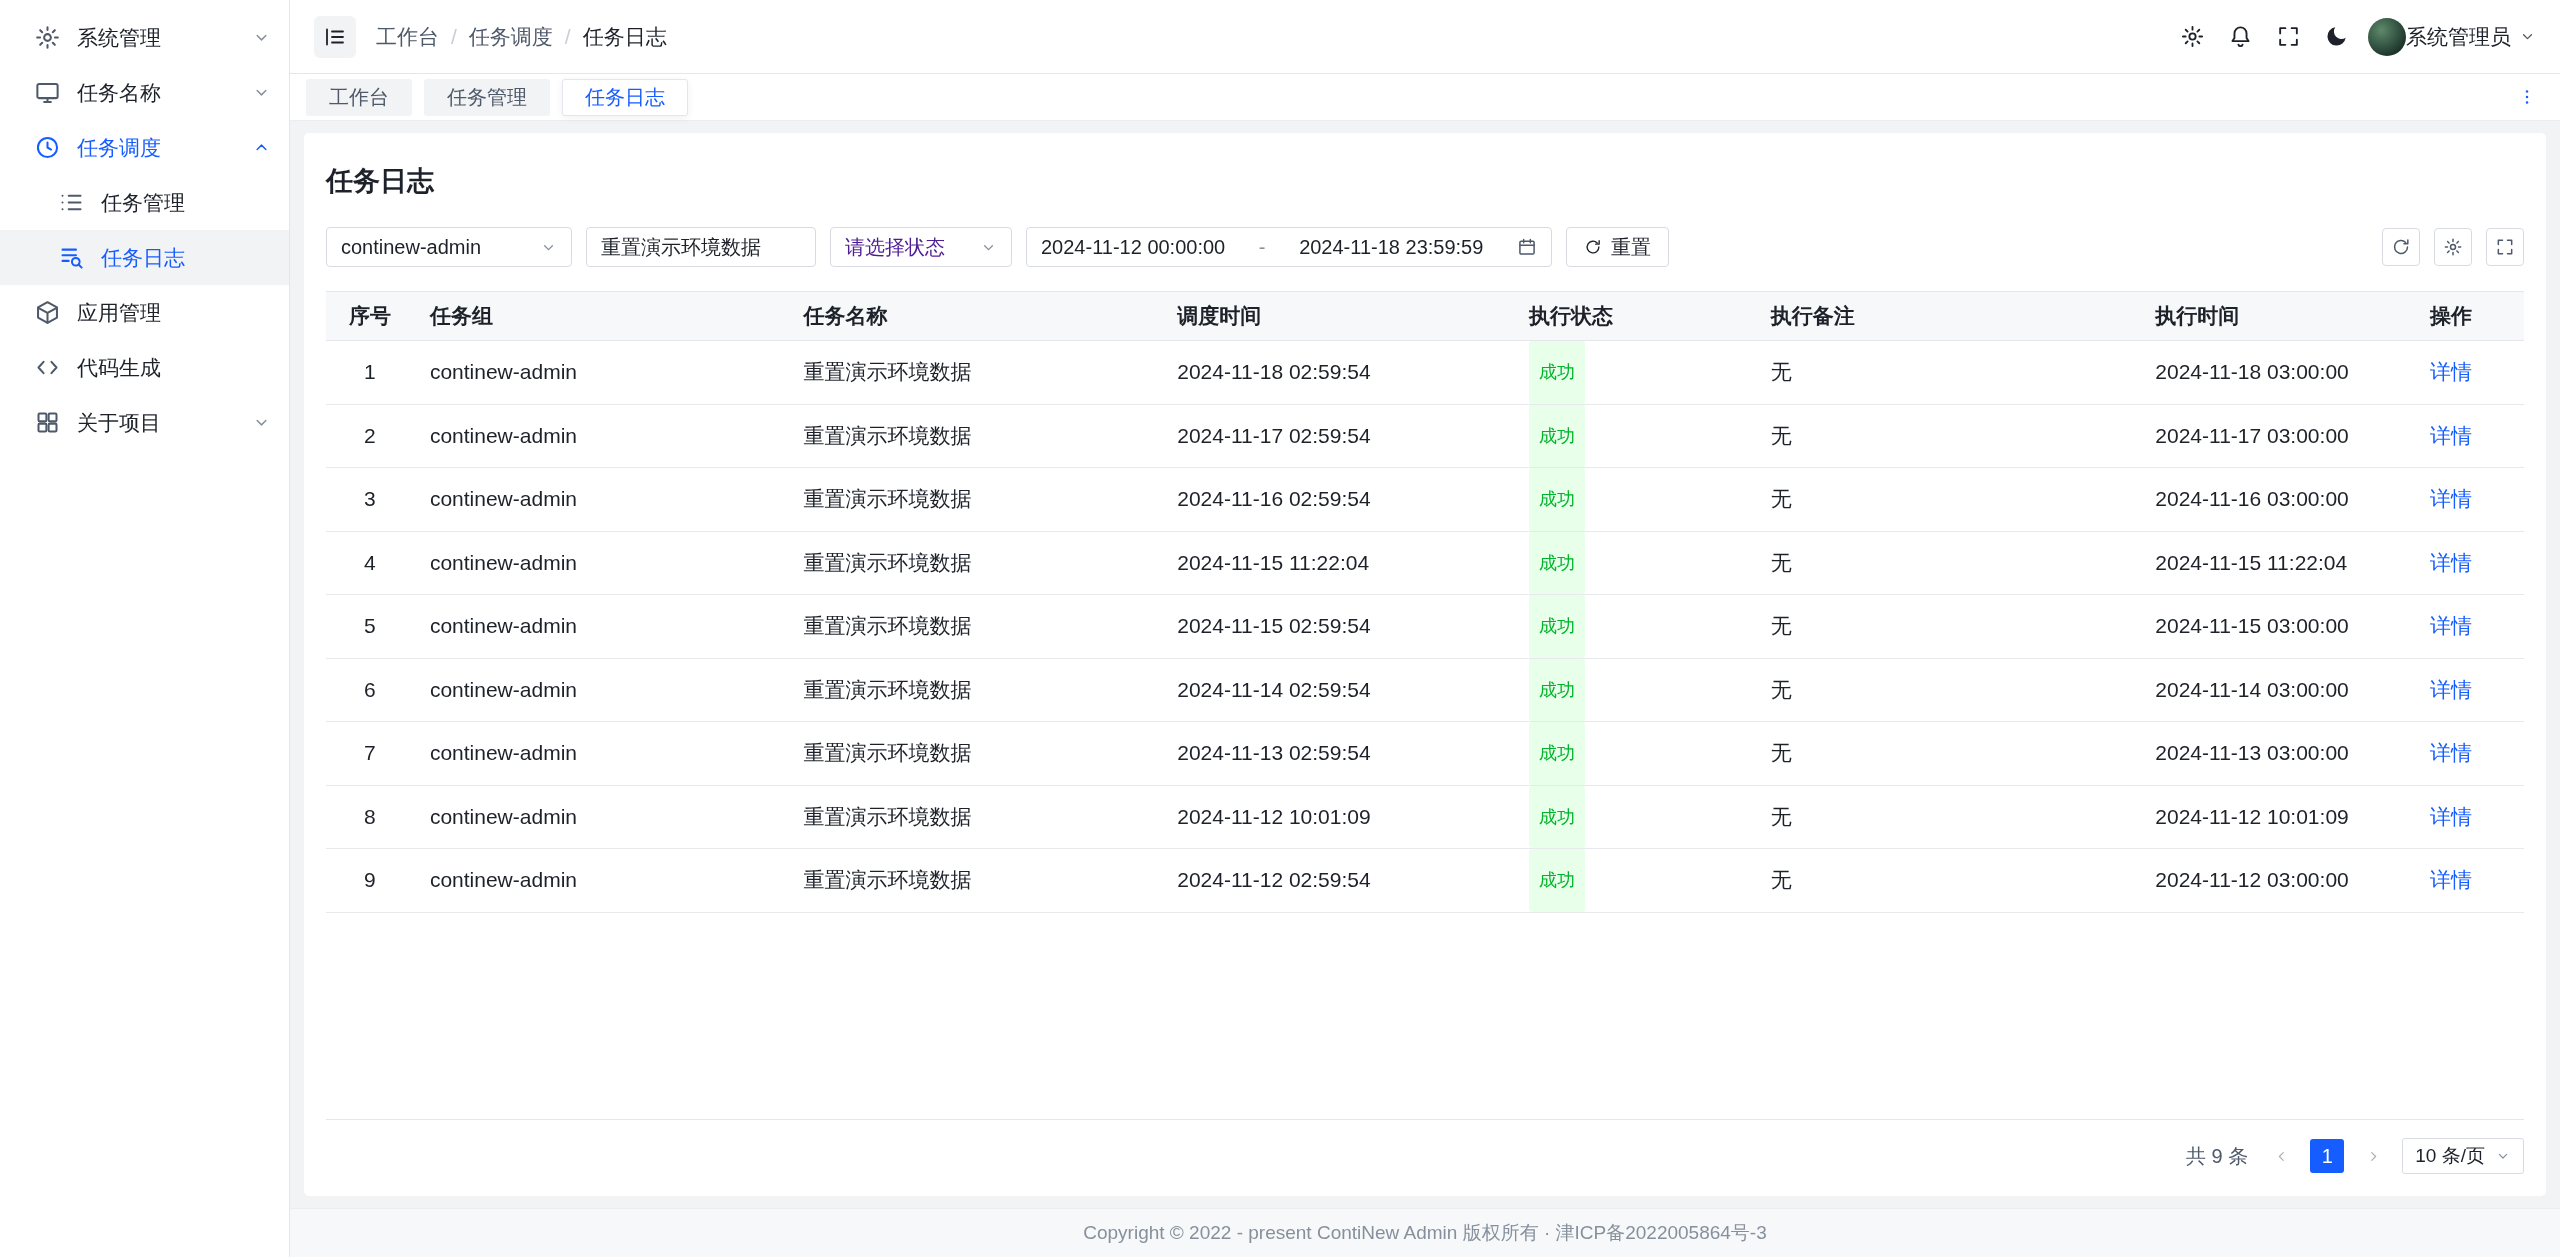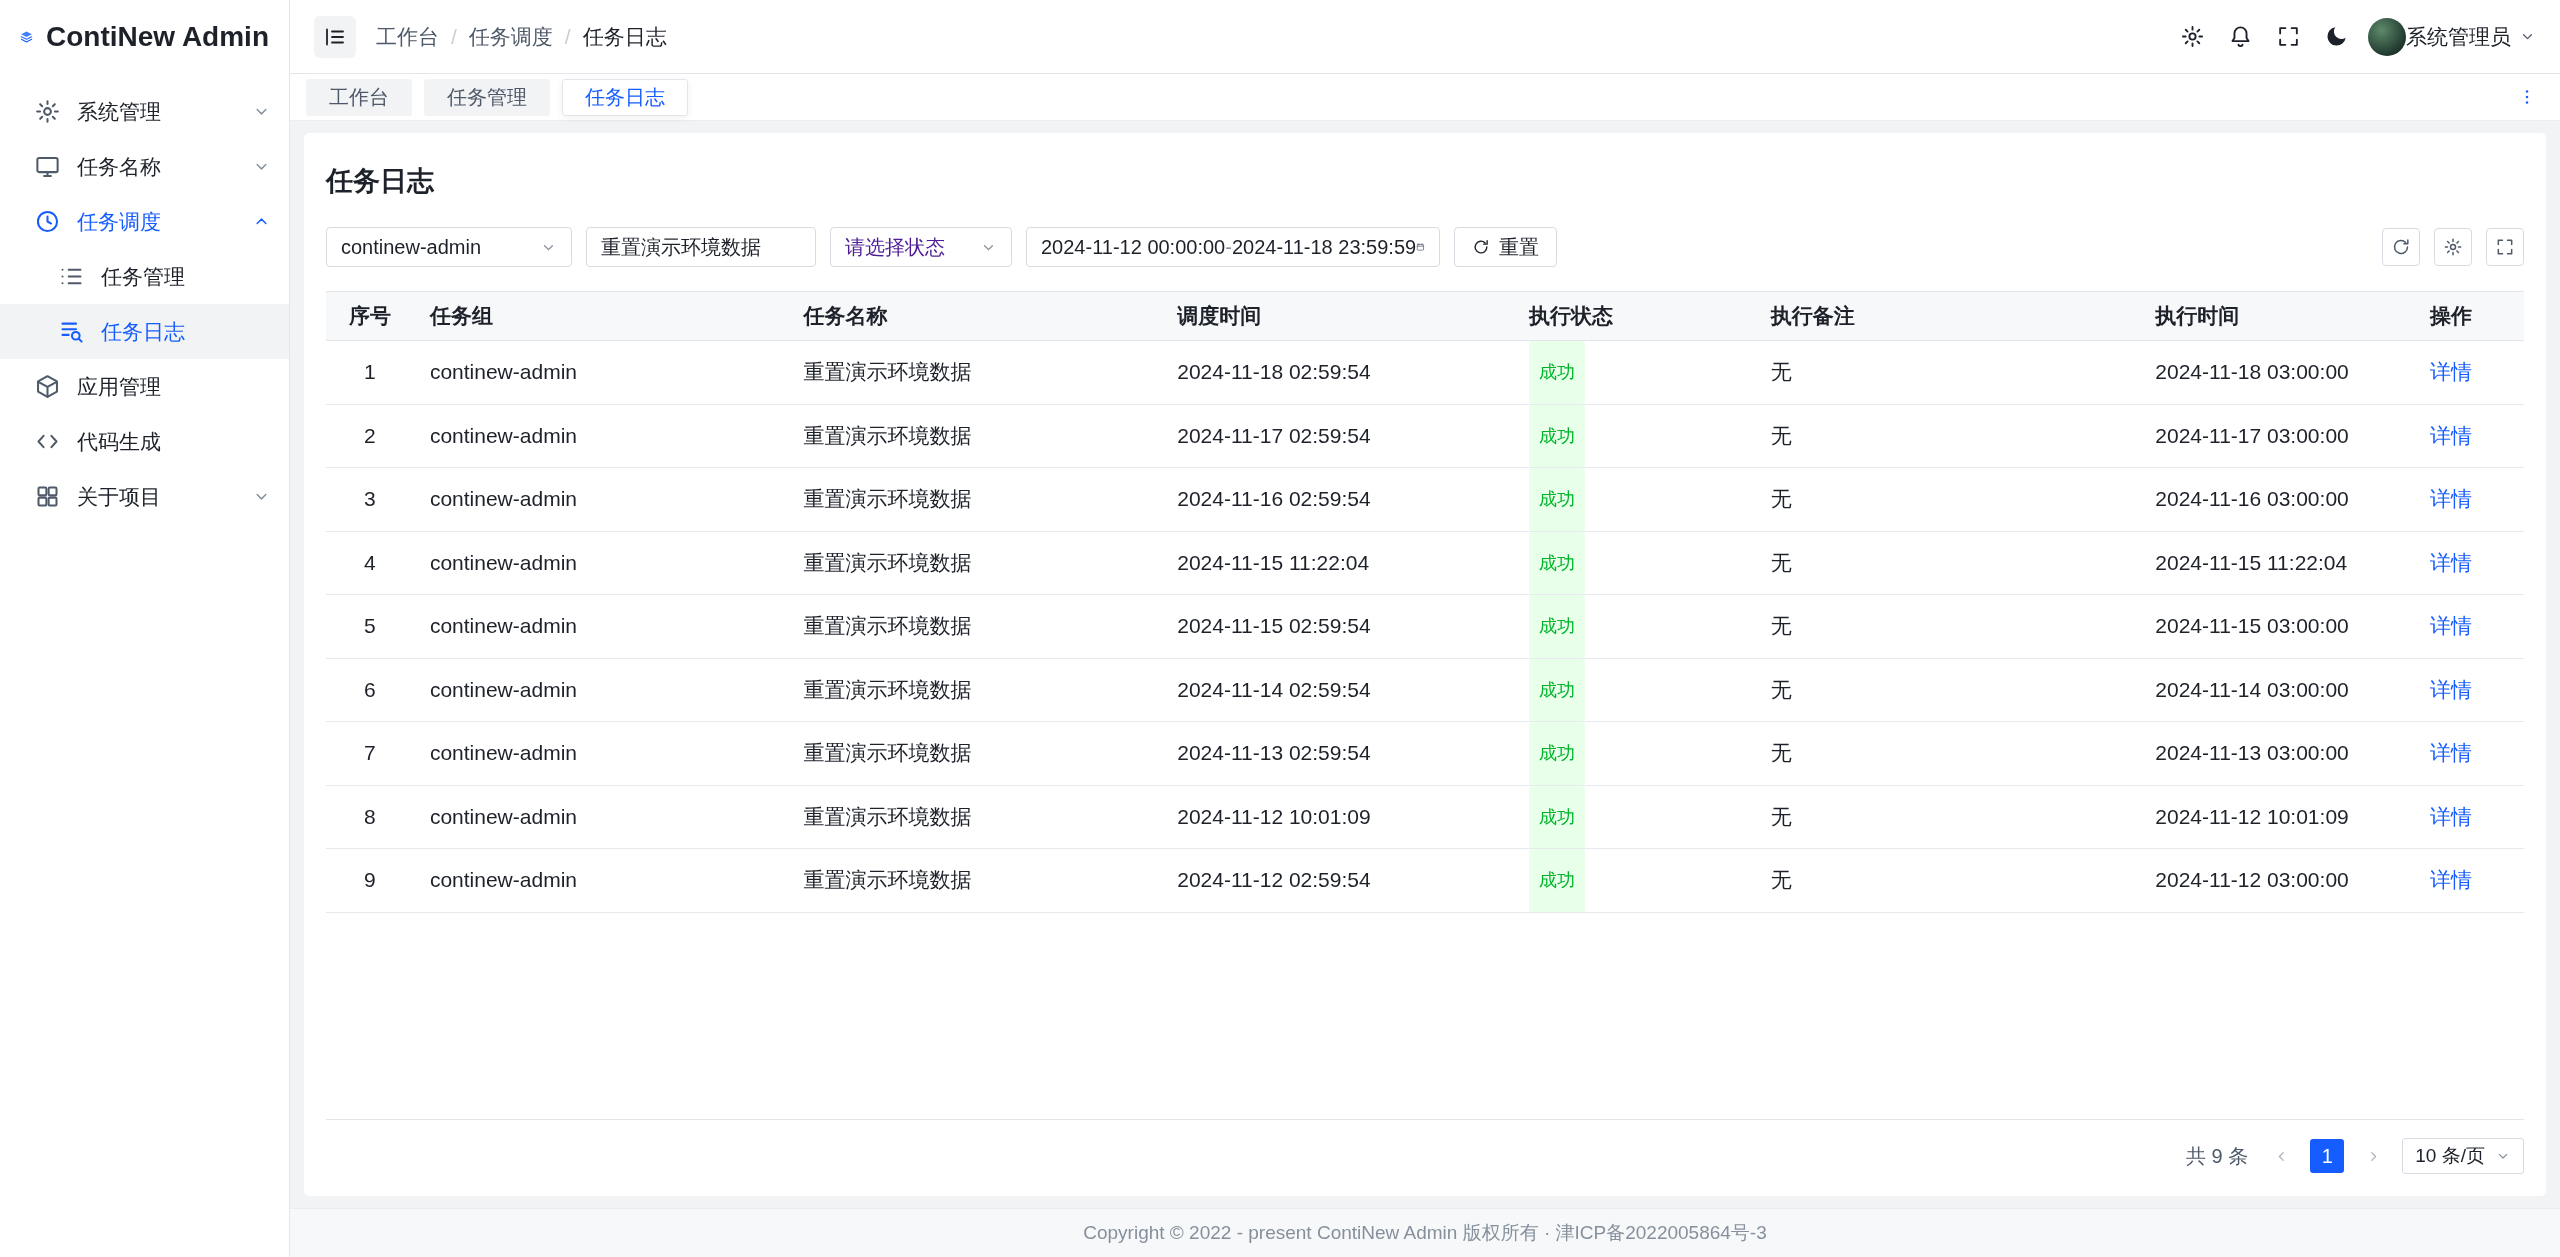--- a/index.html
+++ b/index.html
@@ -55,21 +55,21 @@
 .content{flex:1;min-height:0;padding:12px 14px;display:flex}
 .card{flex:1;background:#fff;border-radius:5px;padding:26px 22px 22px;display:flex;flex-direction:column;min-width:0}
 .page-title{font-size:27px;font-weight:600;margin:4px 0 28px}
 
 .filters{display:flex;align-items:center;gap:14px}
 .ctrl{height:40px;border:1px solid #d8dbe2;border-radius:4px;background:#fff;display:flex;align-items:center;gap:10px;padding:0 14px;font-size:20px;color:#1d2129;white-space:nowrap}
 .ctrl .chev{width:17px;height:17px;color:#86909c;margin-left:auto}
 .sel-group{width:246px}
 input.inp{width:230px;height:40px;border:1px solid #d8dbe2;border-radius:4px;padding:0 14px;font-size:20px;color:#1d2129;outline:none;background:#fff}
 .sel-status{width:182px;color:#4c1d95}
-.daterange{width:414px;justify-content:space-between;gap:0}
+.daterange{width:526px;justify-content:space-between;gap:12px}
 .daterange .sep{color:#86909c}
 .daterange .cal{width:20px;height:20px;color:#4e5969;margin-left:0}
 .btn-reset{height:40px;border:1px solid #d8dbe2;border-radius:4px;background:#fff;display:flex;align-items:center;gap:9px;padding:0 17px;font-size:20px;color:#1d2129}
 .btn-reset .icon{width:18px;height:18px}
 .filters-spacer{flex:1}
 .tool-btn{width:38px;height:38px;border:1px solid #d8dbe2;border-radius:4px;background:#fff;display:flex;align-items:center;justify-content:center;color:#4e5969}
 .tool-btn .icon{width:20px;height:20px}
 
 
 .table-wrap{margin-top:24px;flex:1;min-height:0;overflow:hidden}
@@ -89,30 +89,20 @@
 .pg-size{height:36px;border:1px solid #d8dbe2;border-radius:3px;display:flex;align-items:center;gap:10px;padding:0 12px;font-size:19px;color:#1d2129;background:#fff;white-space:nowrap}
 .pg-size .chev{width:16px;height:16px;color:#86909c;margin-left:0}
 
 
 .footer{height:49px;background:#f7f8fa;border-top:1px solid #ededf1;display:flex;align-items:center;justify-content:center;font-size:19px;color:#86909c;flex-shrink:0}
 </style>
 </head>
 <body>
 
 <aside class="sidebar" data-interactable="false">
-  <div class="logo" data-interactable="false">
-    <span class="icon logo-icon" data-interactable="false">
-      <svg viewBox="0 0 24 24">
-        <path d="M12 1.8 21.8 6.8 12 11.8 2.2 6.8z" fill="#4080ff"></path>
-        <path d="M2.6 11.5 12 16.3l9.4-4.8" fill="none" stroke="#2b6eff" stroke-width="2.1" stroke-linejoin="round" stroke-linecap="round"></path>
-        <path d="M2.6 16.3 12 21.1l9.4-4.8" fill="none" stroke="#165dff" stroke-width="2.1" stroke-linejoin="round" stroke-linecap="round"></path>
-      </svg>
-    </span>
-    <span class="logo-text" data-interactable="false">ContiNew Admin</span>
-  </div>
   <nav class="menu" id="menu" data-interactable="false">
       <div class="menu-item" data-interactable="true">
         <span class="icon micon" data-interactable="false">
           <svg viewBox="0 0 24 24" fill="none" stroke="currentColor" stroke-width="1.8" stroke-linecap="round" stroke-linejoin="round">
             <circle cx="12" cy="12" r="3"></circle>
             <path d="M12 2.8v2.6M12 18.6v2.6M2.8 12h2.6M18.6 12h2.6M5.5 5.5l1.8 1.8M16.7 16.7l1.8 1.8M18.5 5.5l-1.8 1.8M7.3 16.7l-1.8 1.8"></path>
           </svg>
         </span>
         <span class="mlabel" data-interactable="false">系统管理</span>
         <span class="icon chev" data-interactable="false">

